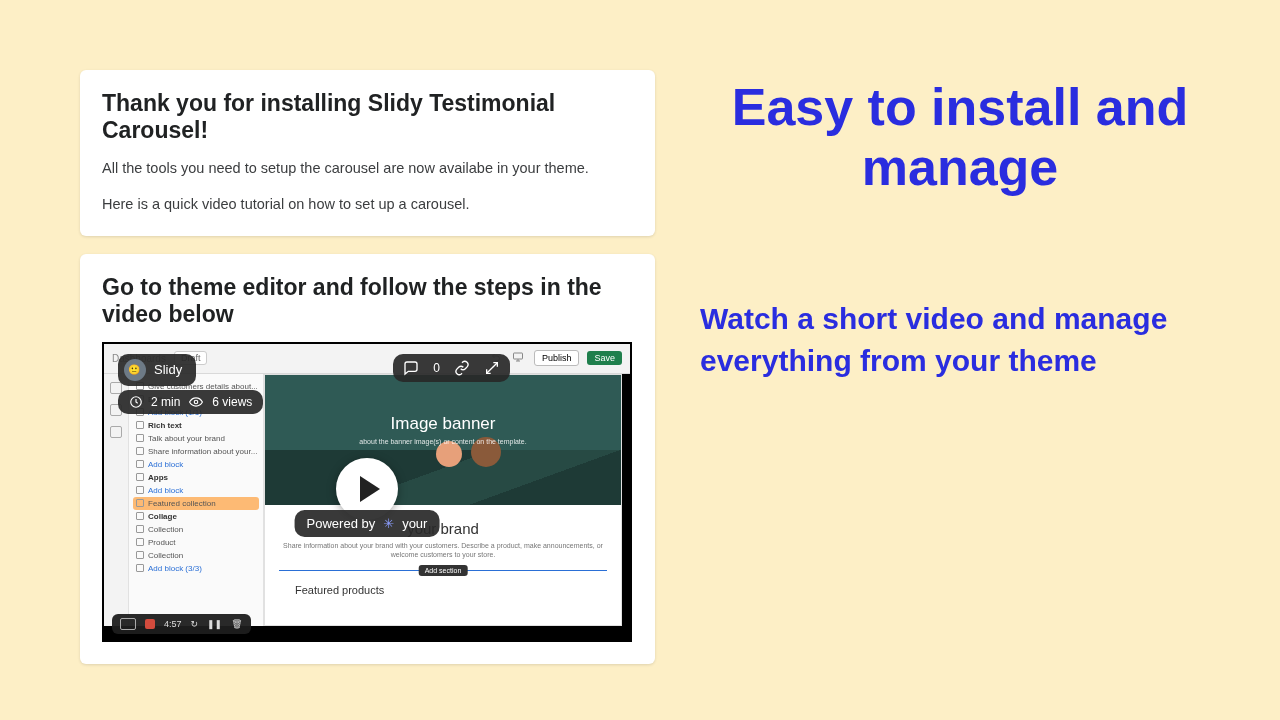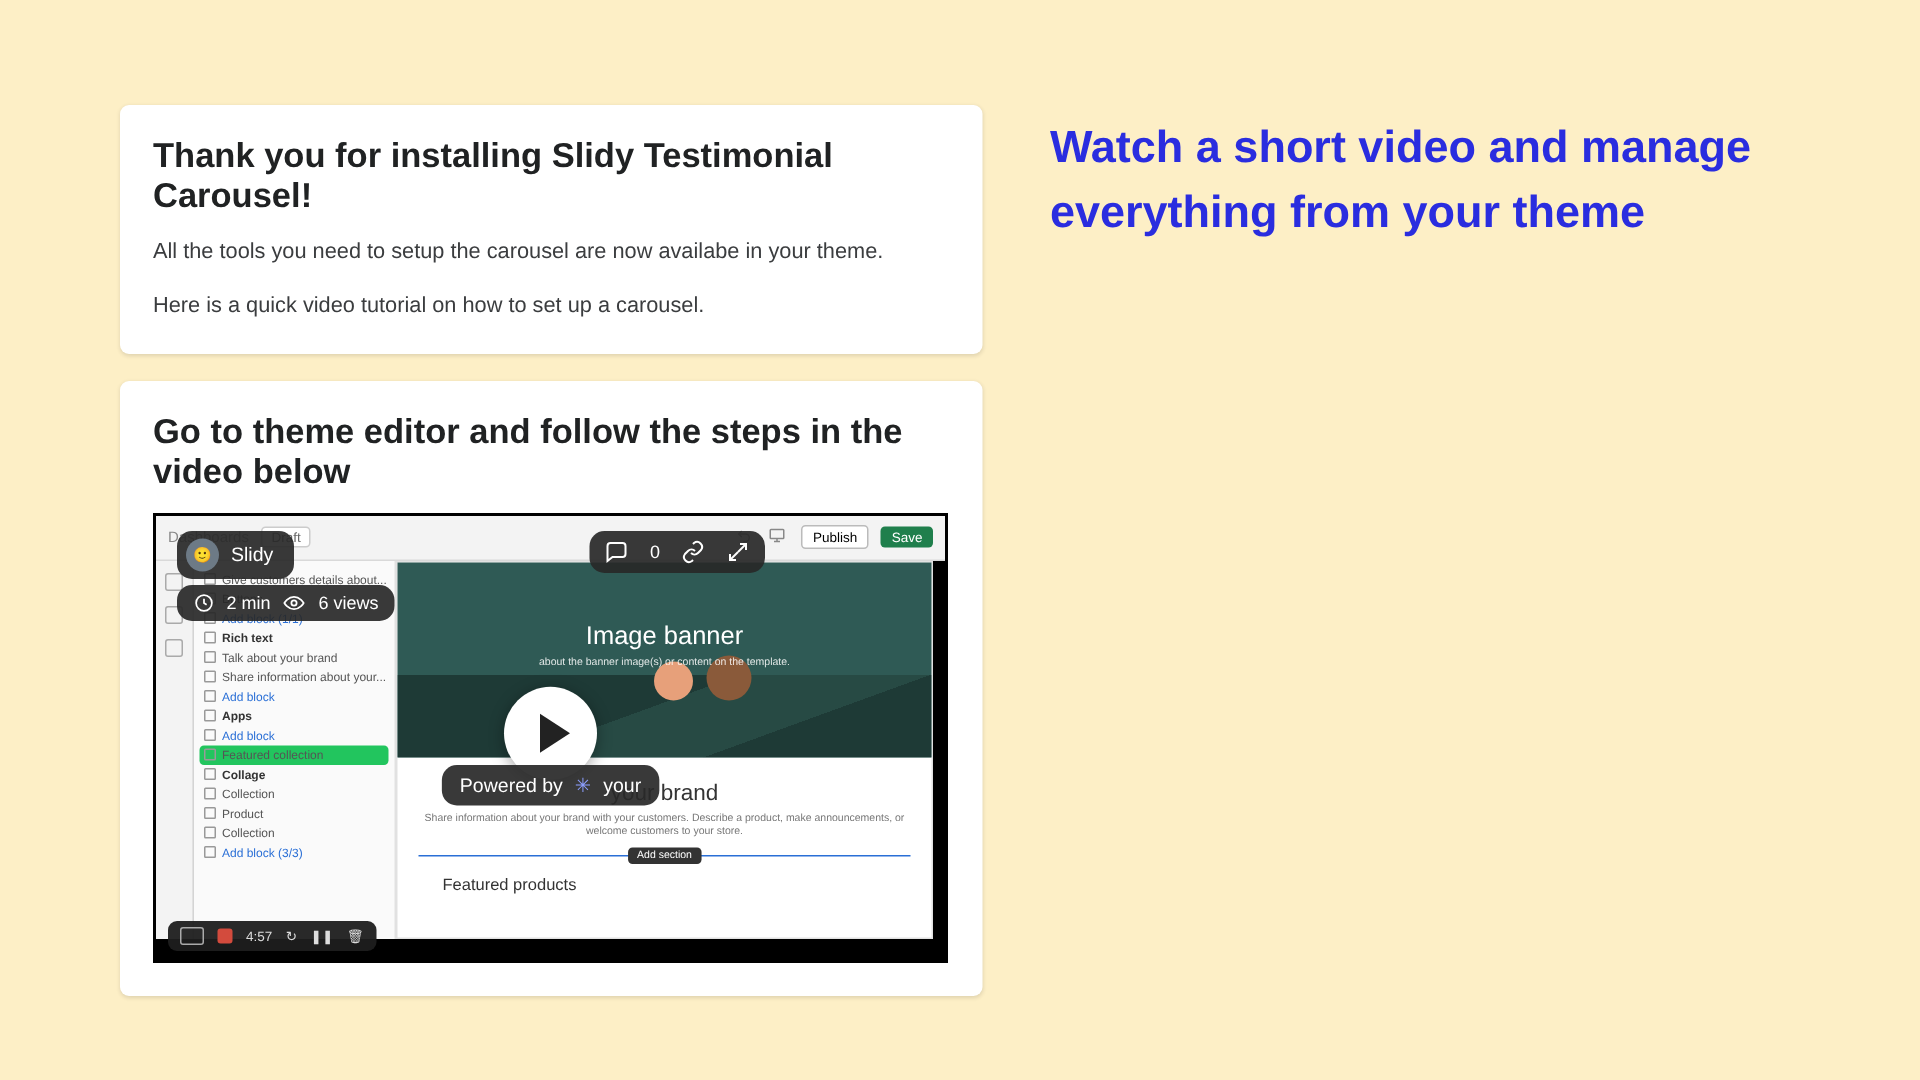--- a/index.html
+++ b/index.html
@@ -93,21 +93,21 @@
   }
   .vleft span{width:12px;height:12px;border:1px solid #aaa;border-radius:2px;}
   .vside {
     position:absolute; left:25px; top:30px; bottom:14px; width:135px;
     background:#fafafa; border-right:1px solid #e1e1e1;
     padding:6px 4px; overflow:hidden; font-size:8px; color:#555;
   }
   .vside .row{display:flex;align-items:center;gap:4px;padding:2px 3px;border-radius:3px;white-space:nowrap;}
   .vside .row .ic{width:8px;height:8px;border:1px solid #999;border-radius:1px;flex-shrink:0;}
   .vside .row.blue{color:#2a6fd6;}
-  .vside .row.sel{background:#22c55e;}
+  .vside .row.sel{background:#fdba74;}
   .vside .row.b{font-weight:600;color:#333;}
   .vcanvas {
     position:absolute; left:160px; right:8px; top:30px; bottom:14px;
     background:#fff; border:1px solid #e1e1e1;
   }
   .banner{
     position:absolute; left:0; right:0; top:0; height:130px;
     background:#2f5a55;
     display:flex; align-items:center; justify-content:center; flex-direction:column;
     color:#fff; overflow:hidden;
@@ -163,20 +163,21 @@
     color:#ddd; font-size:9px;
   }
   .ctrlbar .rec{width:10px;height:10px;border-radius:2px;background:#d34b3d;}
   .ctrlbar .cam{width:16px;height:12px;border:1px solid #aaa;border-radius:2px;}
   .icn svg, .chip svg { display:block; }
 </style>
 </head>
 <body>
 
 <div class="right">
+  <div class="headline">Easy to install and manage</div>
   <div class="subline">Watch a short video and manage everything from your theme</div>
 </div>
 
 <div class="left">
   <div class="card">
     <h2>Thank you for installing Slidy Testimonial Carousel!</h2>
     <p>All the tools you need to setup the carousel are now availabe in your theme.</p>
     <p>Here is a quick video tutorial on how to set up a carousel.</p>
   </div>
 

